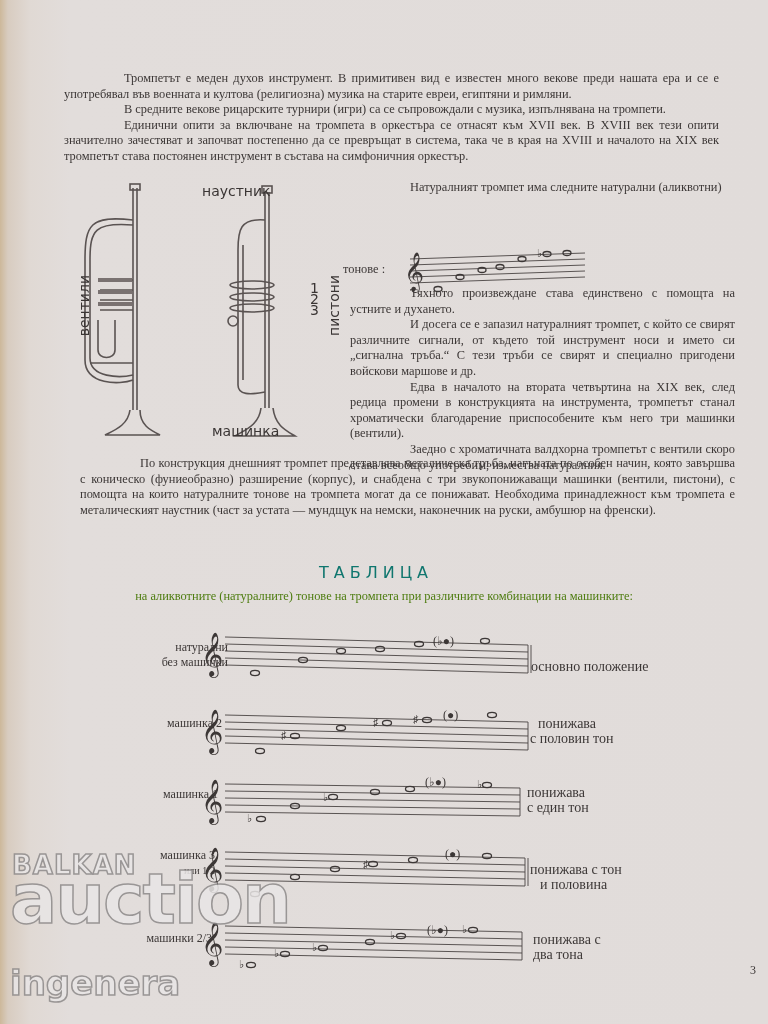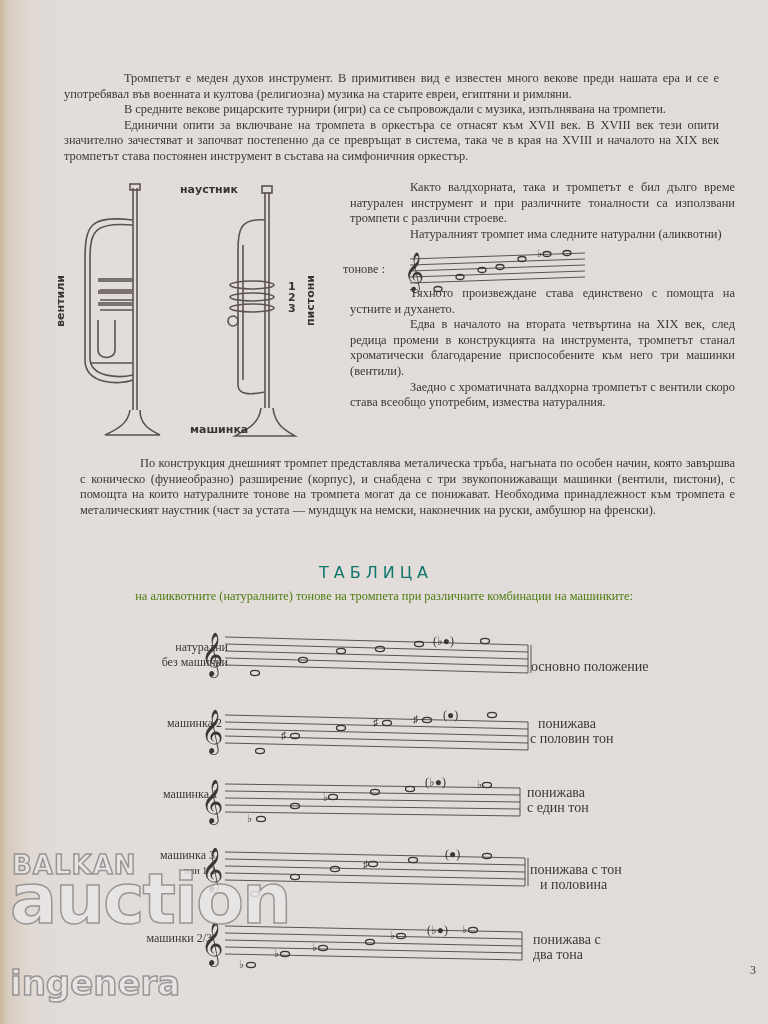--- a/index.html
+++ b/index.html
@@ -17,21 +17,21 @@
   .para p { margin:0; }
   .ind { text-indent:60px; }
   .p1 { top:71px; left:64px; width:655px; }
   .rcol { left:350px; width:385px; }
   .p2 { top:180px; }
   .p3 { top:286px; }
   .p4 { top:456px; left:80px; width:655px; }
   .tonove { position:absolute; top:262px; left:343px; font-size:12.4px; }
   .staff-svg { position:absolute; }
   .illus { position:absolute; left:60px; top:180px; width:285px; height:265px; }
-  .lbl { position:absolute; font-family:"DejaVu Sans", sans-serif; font-size:11px; color:#3a3534; font-weight:bold; }
+  .lbl { position:absolute; font-family:"DejaVu Sans", sans-serif; font-size:14px; color:#3a3534; font-weight:normal;margin-left:22px; }
   .vert { writing-mode:vertical-rl; transform:rotate(180deg); }
   .tab-title { position:absolute; top:563px; left:0; width:752px; text-align:center; font-family:"DejaVu Sans", sans-serif; font-size:16px; letter-spacing:5px; color:#0f766e; }
   .tab-sub { position:absolute; top:589px; left:0; width:768px; text-align:center; font-size:12.4px; color:#4d7c0f; }
   .row-lbl { position:absolute; font-size:12px; color:#3c3736; text-align:right; line-height:15px; }
   .row-desc { position:absolute; font-size:14px; color:#3c3736; line-height:15px; }
   .pagenum { position:absolute; left:750px; top:963px; font-size:12px; }
   .wm { position:absolute; font-family:"DejaVu Sans", sans-serif; font-weight:bold; color:#e9e6e6;
         -webkit-text-stroke:1.5px #8d8a8a; opacity:.85; }
   .wm1 { left:12px; top:850px; font-size:26px; letter-spacing:1px; }
   .wm2 { left:10px; top:858px; font-size:70px; letter-spacing:-2px; }
@@ -83,21 +83,20 @@
     <div class="lbl" style="left:120px;top:3px;">наустник</div>
     <div class="lbl vert" style="left:-6px;top:95px;">вентили</div>
     <div class="lbl vert" style="left:244px;top:95px;">пистони</div>
     <div class="lbl" style="left:228px;top:100px;">1</div>
     <div class="lbl" style="left:228px;top:111px;">2</div>
     <div class="lbl" style="left:228px;top:122px;">3</div>
     <div class="lbl" style="left:130px;top:243px;">машинка</div>
   </div>
 
   <div class="para rcol p2">
-    <p class="ind">Както валдхорната, така и тромпетът е бил дълго време натурален инструмент и при различните тоналности са използвани тромпети с различни строеве.</p>
     <p class="ind">Натуралният тромпет има следните натурални (аликвотни)</p>
   </div>
 
   <div class="tonove">тонове :</div>
   <svg class="staff-svg" style="left:400px;top:245px;" width="190" height="50">
     <g stroke="#4a4443" stroke-width="0.9">
       <line x1="10" y1="14" x2="185" y2="8"></line>
         <line x1="10" y1="20" x2="185" y2="14"></line>
         <line x1="10" y1="26" x2="185" y2="20"></line>
         <line x1="10" y1="32" x2="185" y2="26"></line>
@@ -111,20 +110,21 @@
       <ellipse cx="100" cy="22" rx="4" ry="2.5"></ellipse>
         <ellipse cx="122" cy="14" rx="4" ry="2.5"></ellipse>
         <ellipse cx="147" cy="9" rx="4" ry="2.5"></ellipse>
         <ellipse cx="167" cy="8" rx="4" ry="2.5"></ellipse>
     </g>
     <text x="137" y="12" font-size="11" fill="#3c3736">♭</text>
   </svg>
 
   <div class="para rcol p3">
     <p class="ind">Тяхното произвеждане става единствено с помощта на устните и духането.</p>
+    <p class="ind">И досега се е запазил натуралният тромпет, с който се свирят различните сигнали, от където той инструмент носи и името си „сигнална тръба.“ С тези тръби се свирят и специално пригодени войскови маршове и др.</p>
     <p class="ind">Едва в началото на втората четвъртина на XIX век, след редица промени в конструкцията на инструмента, тромпетът станал хроматически благодарение приспособените към него три машинки (вентили).</p>
     <p class="ind">Заедно с хроматичната валдхорна тромпетът с вентили скоро става всеобщо употребим, измества натуралния.</p>
   </div>
 
   <div class="para p4">
     <p class="ind">По конструкция днешният тромпет представлява металическа тръба, нагъната по особен начин, която завършва с коническо (фуниеобразно) разширение (корпус), и снабдена с три звукопонижаващи машинки (вентили, пистони), с помощта на които натуралните тонове на тромпета могат да се понижават. Необходима принадлежност към тромпета е металическият наустник (част за устата — мундщук на немски, наконечник на руски, амбушюр на френски).</p>
   </div>
 
   <div class="tab-title">ТАБЛИЦА</div>
   <div class="tab-sub">на аликвотните (натуралните) тонове на тромпета при различните комбинации на машинките:</div>

